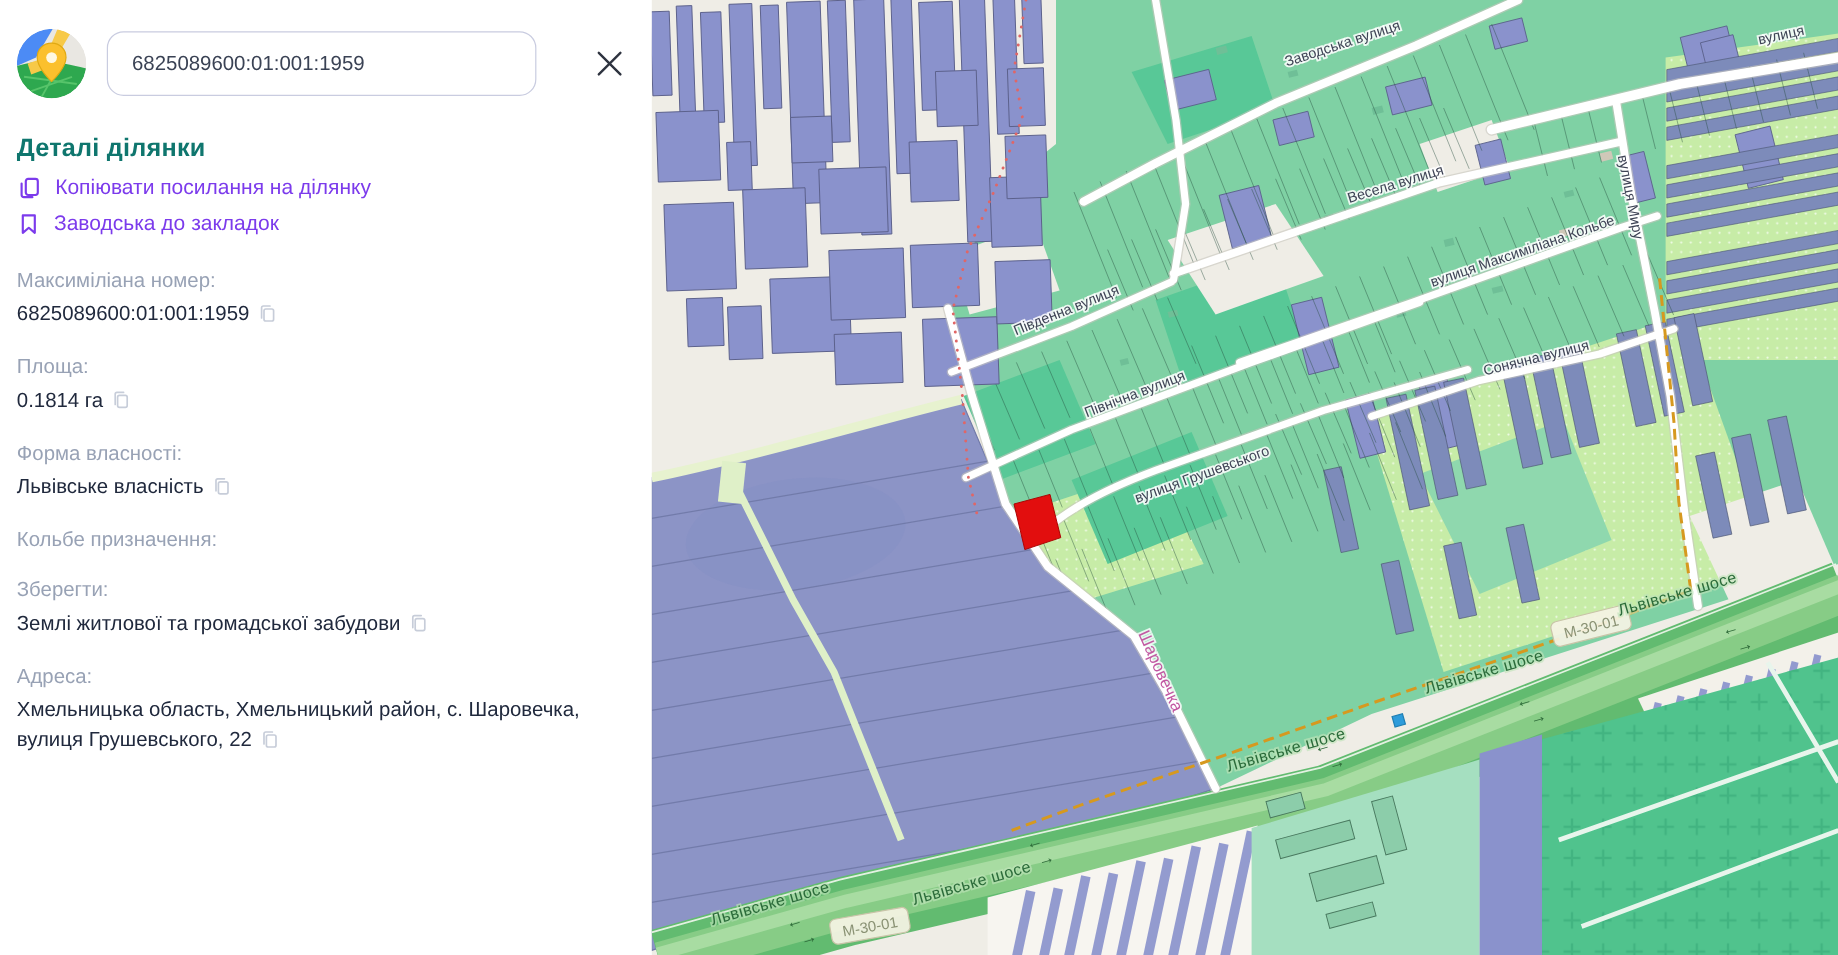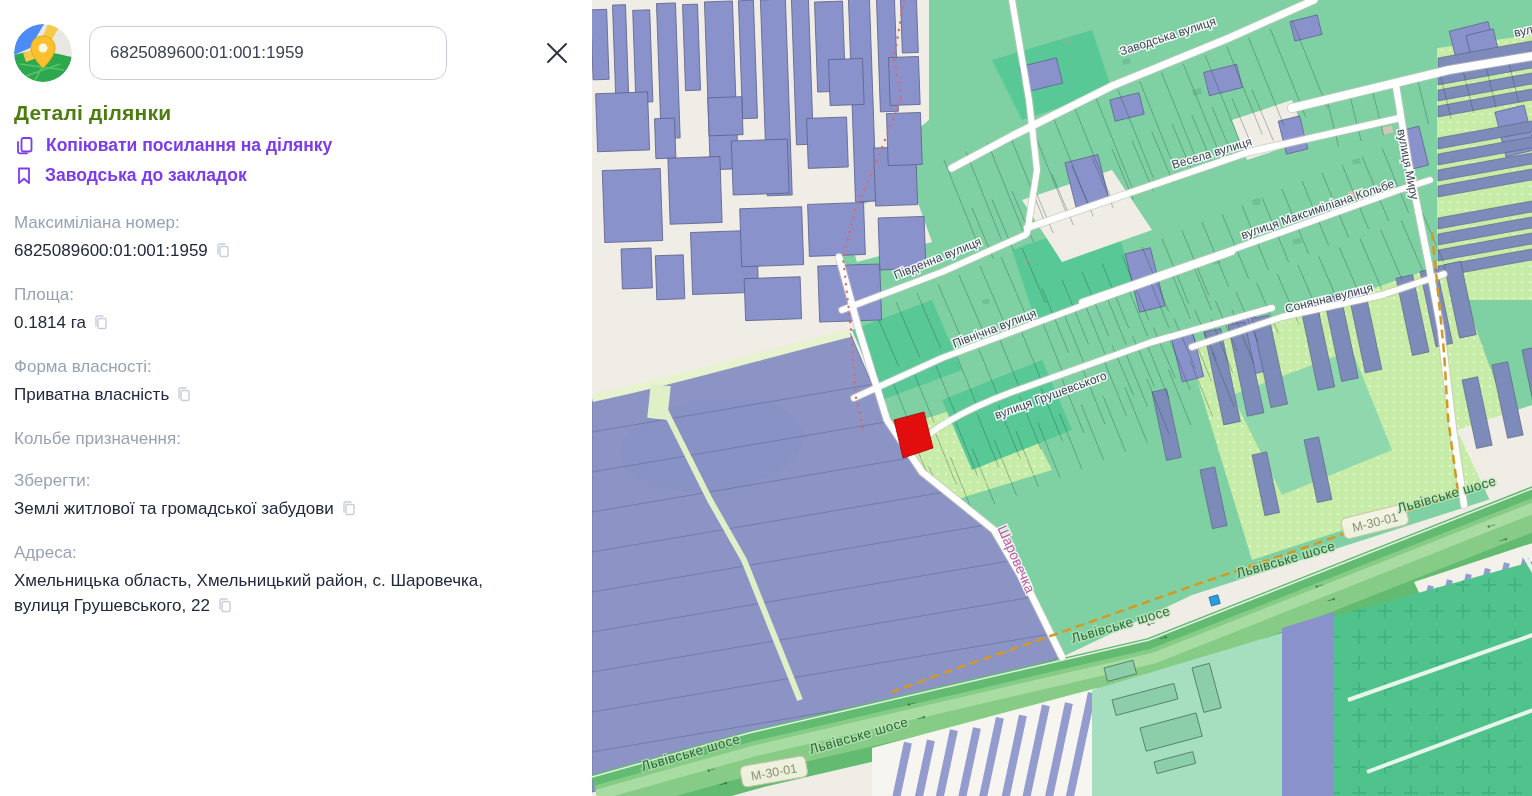--- a/index.html
+++ b/index.html
@@ -1,29 +1,29 @@
 <!DOCTYPE html>
 <html><head>
 <meta charset="utf-8">
 <style>
   * { box-sizing: border-box; margin: 0; padding: 0; }
   html,body { width:1532px; height:796px; overflow:hidden; }
   body { font-family:"Liberation Sans", sans-serif; background:#fff; display:flex; }
 
   
-  .side-panel { width:592px; height:796px; background:#fff; position:relative; z-index:5; flex:0 0 auto; }
+  .side-panel { width:543px; height:796px; background:#fff; position:relative; z-index:5; flex:0 0 auto; }
   .top-row { display:flex; align-items:center; padding:24px 18px 0 14px; }
   .logo { width:58px; height:58px; border-radius:50%; overflow:hidden; flex:0 0 auto; }
   .search-box { margin-left:17px; width:358px; height:54px; border:1.5px solid #c9cce0; border-radius:14px; display:flex; align-items:center; padding:0 20px; background:#fff; }
   .search-box input { border:none; outline:none; width:100%; font-family:inherit; font-size:17px; color:#3a4254; background:transparent; }
   .close-btn { margin-left:auto; width:34px; height:34px; border:none; background:transparent; cursor:pointer; display:flex; align-items:center; justify-content:center; }
   .content { padding:0 14px 0 14px; }
-  .page-title { margin-top:19px; font-size:21px; font-weight:bold; color:#4d7c0f; letter-spacing:.2px; }
+  .page-title { margin-top:30px; font-size:21px; font-weight:bold; color:#0f766e; letter-spacing:.2px; }
   .actions { margin-top:10px; }
-  .action-link { display:flex; align-items:center; gap:11px; color:#7c3bec; font-size:17.5px; margin:9px 0; cursor:pointer; text-decoration:none;font-weight:bold; }
+  .action-link { display:flex; align-items:center; gap:11px; color:#7c3bec; font-size:17.5px; margin:9px 0; cursor:pointer; text-decoration:none; }
   .action-link .txt { border-bottom:0; }
   .fields { margin-top:24px; }
   .field { margin-bottom:17px; }
   .field-label { font-size:17px; color:#98a2b5; line-height:25px; margin-bottom:3px; }
   .field-value { font-size:17px; color:#20293d; line-height:25px; max-width:505px; }
   .copy-ic { display:inline-block; vertical-align:-2px; margin-left:7px; cursor:pointer; }
 
   
   .map-area { position:relative; flex:1; height:796px; background:#efede6; }
   #map { position:absolute; left:0; top:0; width:989px; height:796px; display:block; }
@@ -97,21 +97,21 @@
       </div>
       <div class="field">
         <div class="field-label">Площа:</div>
         <div class="field-value"><span>0.1814 га</span><span class="copy-ic"><svg width="15" height="16" viewBox="0 0 15 16">
                 <rect x="5" y="4.5" width="8" height="10" rx="1.5" fill="none" stroke="#c7cdd9" stroke-width="1.4"></rect>
                 <path d="M3,12 V3.5 A1.5,1.5 0 0 1 4.5,2 H10" fill="none" stroke="#c7cdd9" stroke-width="1.4" stroke-linecap="round"></path>
               </svg></span></div>
       </div>
       <div class="field">
         <div class="field-label">Форма власності:</div>
-        <div class="field-value"><span>Приватна власність</span><span class="copy-ic"><svg width="15" height="16" viewBox="0 0 15 16">
+        <div class="field-value"><span>Львівське власність</span><span class="copy-ic"><svg width="15" height="16" viewBox="0 0 15 16">
                 <rect x="5" y="4.5" width="8" height="10" rx="1.5" fill="none" stroke="#c7cdd9" stroke-width="1.4"></rect>
                 <path d="M3,12 V3.5 A1.5,1.5 0 0 1 4.5,2 H10" fill="none" stroke="#c7cdd9" stroke-width="1.4" stroke-linecap="round"></path>
               </svg></span></div>
       </div>
       <div class="field">
         <div class="field-label">Кольбе призначення:</div>
       </div>
       <div class="field">
         <div class="field-label">Зберегти:</div>
         <div class="field-value"><span>Землі житлової та громадської забудови</span><span class="copy-ic"><svg width="15" height="16" viewBox="0 0 15 16">

